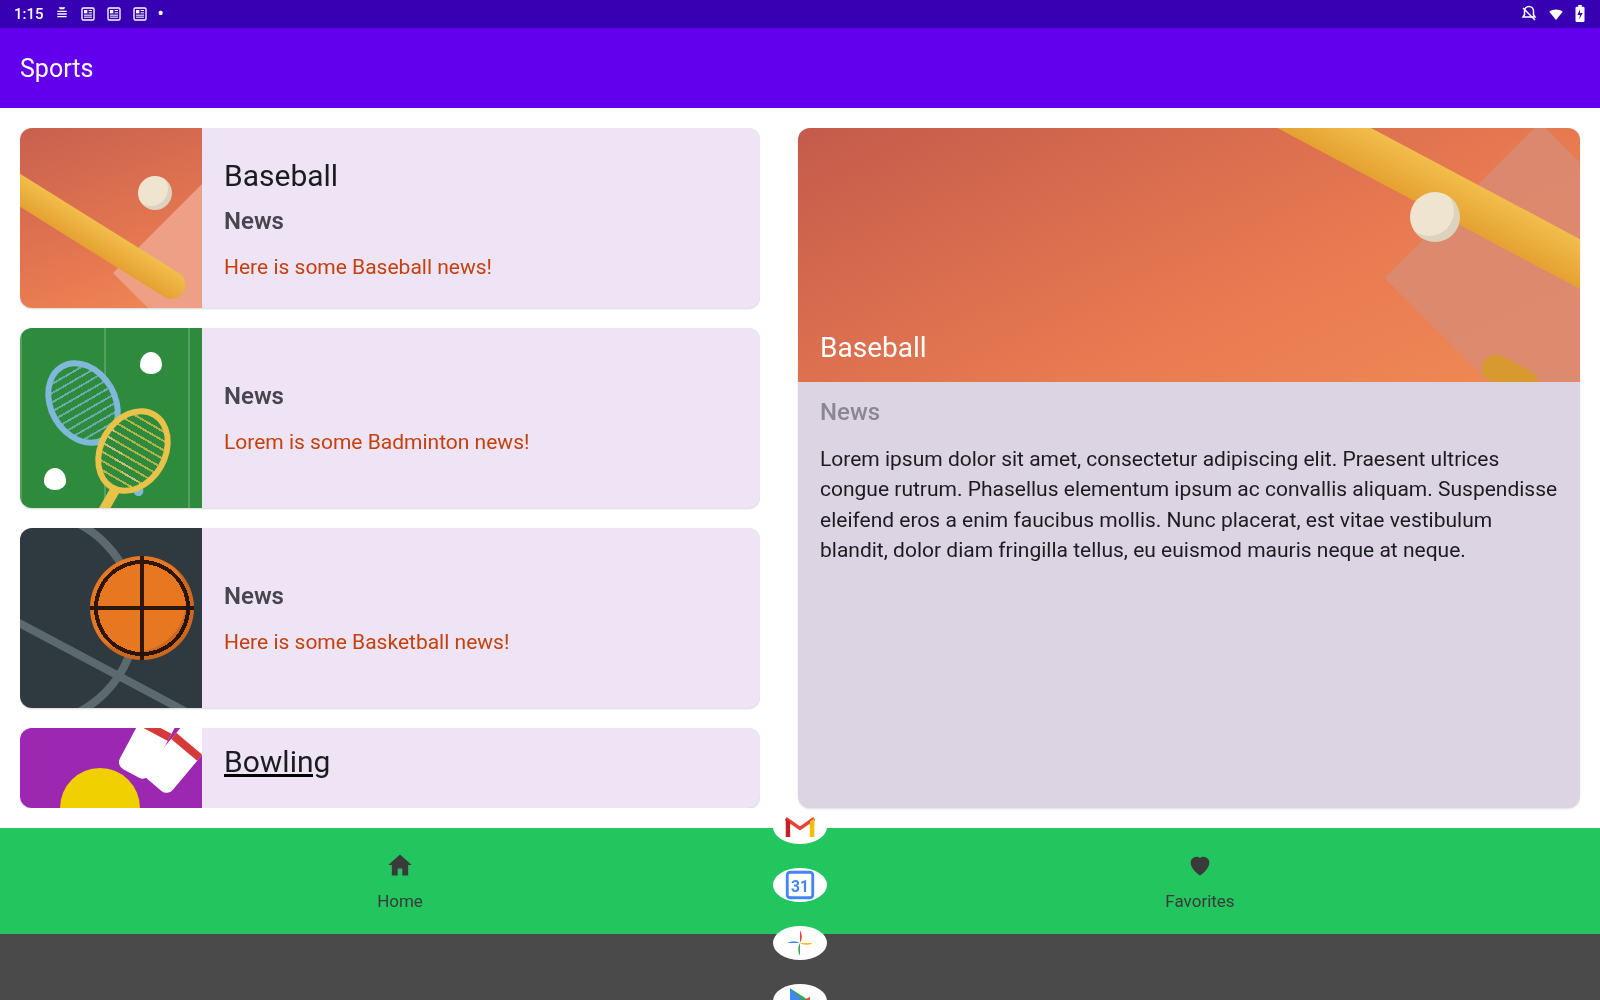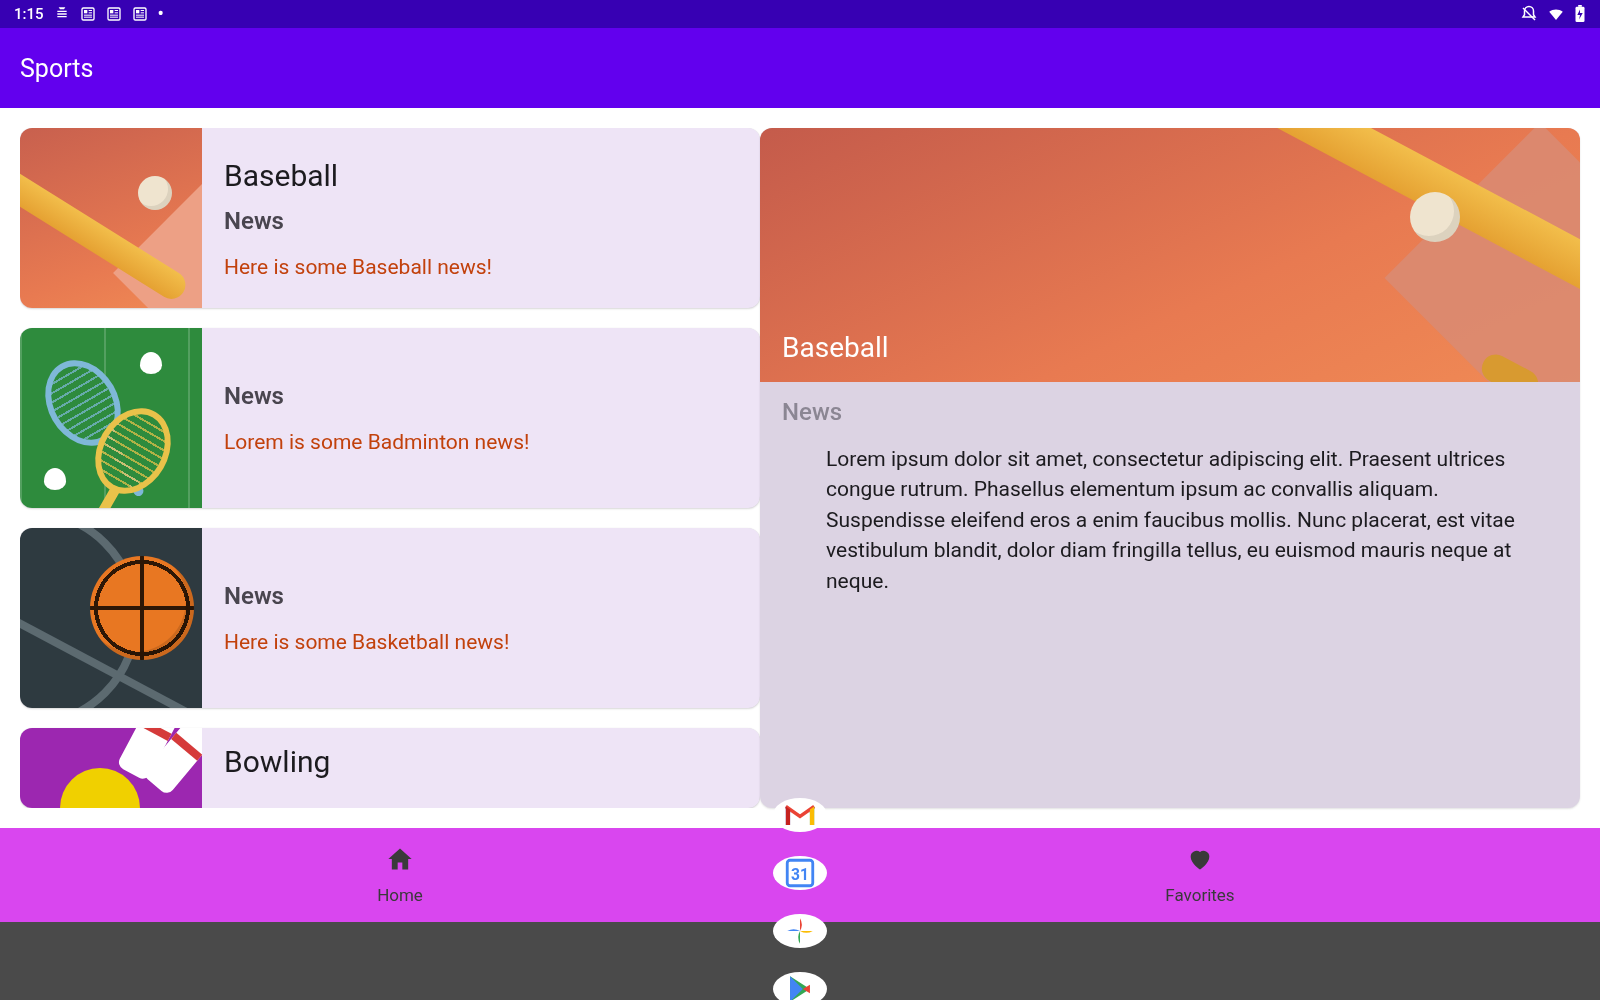--- a/index.html
+++ b/index.html
@@ -5,21 +5,21 @@
   * { box-sizing: border-box; margin: 0; padding: 0; }
   html, body { width: 1600px; height: 1000px; font-family: Roboto, "Segoe UI", Arial, sans-serif; overflow: hidden; background:#fff; }
   
   .status-bar { height: 28px; background:#3700B3; color:#fff; display:flex; align-items:center; padding:0 14px; font-size:15px; font-weight:500; }
   .status-left { display:flex; align-items:center; gap:10px; }
   .status-right { margin-left:auto; display:flex; align-items:center; gap:8px; }
   .mini-icon svg { display:block; }
   
   .app-bar { height: 80px; background:#6200EE; color:#fff; display:flex; align-items:center; padding:0 20px; font-size:25px; font-weight:400; }
   
-  .content { height: calc(1000px - 28px - 80px - 94px - 78px); display:flex; padding:20px; background:#fff; }
+  .content { height: calc(1000px - 28px - 80px - 94px - 78px); display:flex; gap:38px; padding:20px; background:#fff; }
   .list-pane { width: 740px; overflow:hidden; display:flex; flex-direction:column; gap:20px; }
   .card { background:#EEE4F6; border-radius:12px; height:180px; display:flex; overflow:hidden; box-shadow:0 1px 2px rgba(0,0,0,.15), 0 0 1px rgba(0,0,0,.1); cursor:pointer; }
   .card .thumb { width:182px; height:180px; flex:none; position:relative; overflow:hidden; }
   .card .body { padding:14px 22px; display:flex; flex-direction:column; justify-content:center; }
   .card .title { font-size:30px; color:#1C1B1F; margin-bottom:14px; }
   .card .sub { font-size:24px; font-weight:600; color:#49454F; margin-bottom:20px; }
   .card .snip { font-size:21px; color:#c2410c; }
   
   .thumb-baseball { background:linear-gradient(160deg,#C8604E 0%, #E87A51 70%, #F08A55 100%); }
   .thumb-baseball .bat { position:absolute; width:220px; height:28px; background:linear-gradient(#F2BE4B,#E5A132); border-radius:16px; top:92px; left:-40px; transform:rotate(32deg); }
@@ -43,23 +43,23 @@
   .thumb-bowling .ball { position:absolute; width:80px; height:80px; border-radius:50%; background:#F0D000; bottom:-40px; left:40px;}
   
   .detail-pane { flex:1; background:#DCD3E3; border-radius:12px; overflow:hidden; display:flex; flex-direction:column; box-shadow:0 1px 2px rgba(0,0,0,.12); }
   .detail-hero { height:254px; background:linear-gradient(155deg,#C45B4B 0%, #E87A51 60%, #F08A55 100%); position:relative; display:flex; align-items:flex-end; padding:18px 22px; color:#fff; font-size:28px; overflow:hidden; }
   .detail-hero .bat { position:absolute; width:420px; height:44px; background:linear-gradient(#F2BE4B,#E5A132); border-radius:24px; top:130px; right:-30px; transform:rotate(28deg); transform-origin:right; }
   .detail-hero .knob { position:absolute; width:60px; height:28px; background:#D89A30; border-radius:14px; top:234px; right:40px; transform:rotate(28deg);}
   .detail-hero .ball { position:absolute; width:50px; height:50px; border-radius:50%; background:#EFE4CF; top:64px; right:120px; box-shadow:inset -6px -6px 0 rgba(0,0,0,.08);}
   .detail-hero .plate { position:absolute; width:220px; height:220px; background:#D98B73; top:40px; right:-70px; transform:rotate(45deg); opacity:.85;}
   .detail-body { padding:16px 22px; }
   .detail-sub { font-size:24px; color:#8B8693; font-weight:500; margin-bottom:18px; }
-  .detail-text { font-size:21px; color:#1C1B1F; line-height:1.45;margin-left:44px; }
-  
-  .bottom-bar { height:94px; background:#d946ef; display:flex; }
+  .detail-text { font-size:21px; color:#1C1B1F; line-height:1.45; }
+  
+  .bottom-bar { height:106px; background:#22c55e; display:flex; }
   .bn-item { flex:1; display:flex; flex-direction:column; align-items:center; justify-content:center; gap:8px; color:#3A3A3A; font-size:17px; cursor:pointer;}
   .bn-item svg { fill:#3A3A3A; }
   
   .sys-dock { height:78px; background:#4A4A4A; display:flex; align-items:center; justify-content:center; gap:24px;flex-direction:column; }
   .dock-icon { width:54px; height:54px; border-radius:50%; background:#fff; display:flex; align-items:center; justify-content:center; cursor:pointer; }
 </style>
 </head>
 <body>
 
 <div class="status-bar">
@@ -160,21 +160,21 @@
       <div class="thumb thumb-basketball">
           <div class="court"></div>
           <div class="line"></div>
           <div class="ball"></div>
         </div>
       <div class="body">
         <div class="sub">News</div>
         <div class="snip">Here is some Basketball news!</div>
       </div>
     </div>
-    <div class="card" style="height:80px;">
+    <div class="card" style="height:80px;text-decoration:underline;">
       <div class="thumb thumb-bowling" style="height:80px;">
           <div class="pin" style="top:-26px;left:112px;transform:rotate(28deg);"></div>
           <div class="pin" style="top:-10px;left:142px;transform:rotate(40deg);"></div>
           <div class="ball"></div>
         </div>
       <div class="body" style="justify-content:flex-start;padding-top:16px;">
         <div class="title">Bowling</div>
       </div>
     </div>
   </div>

